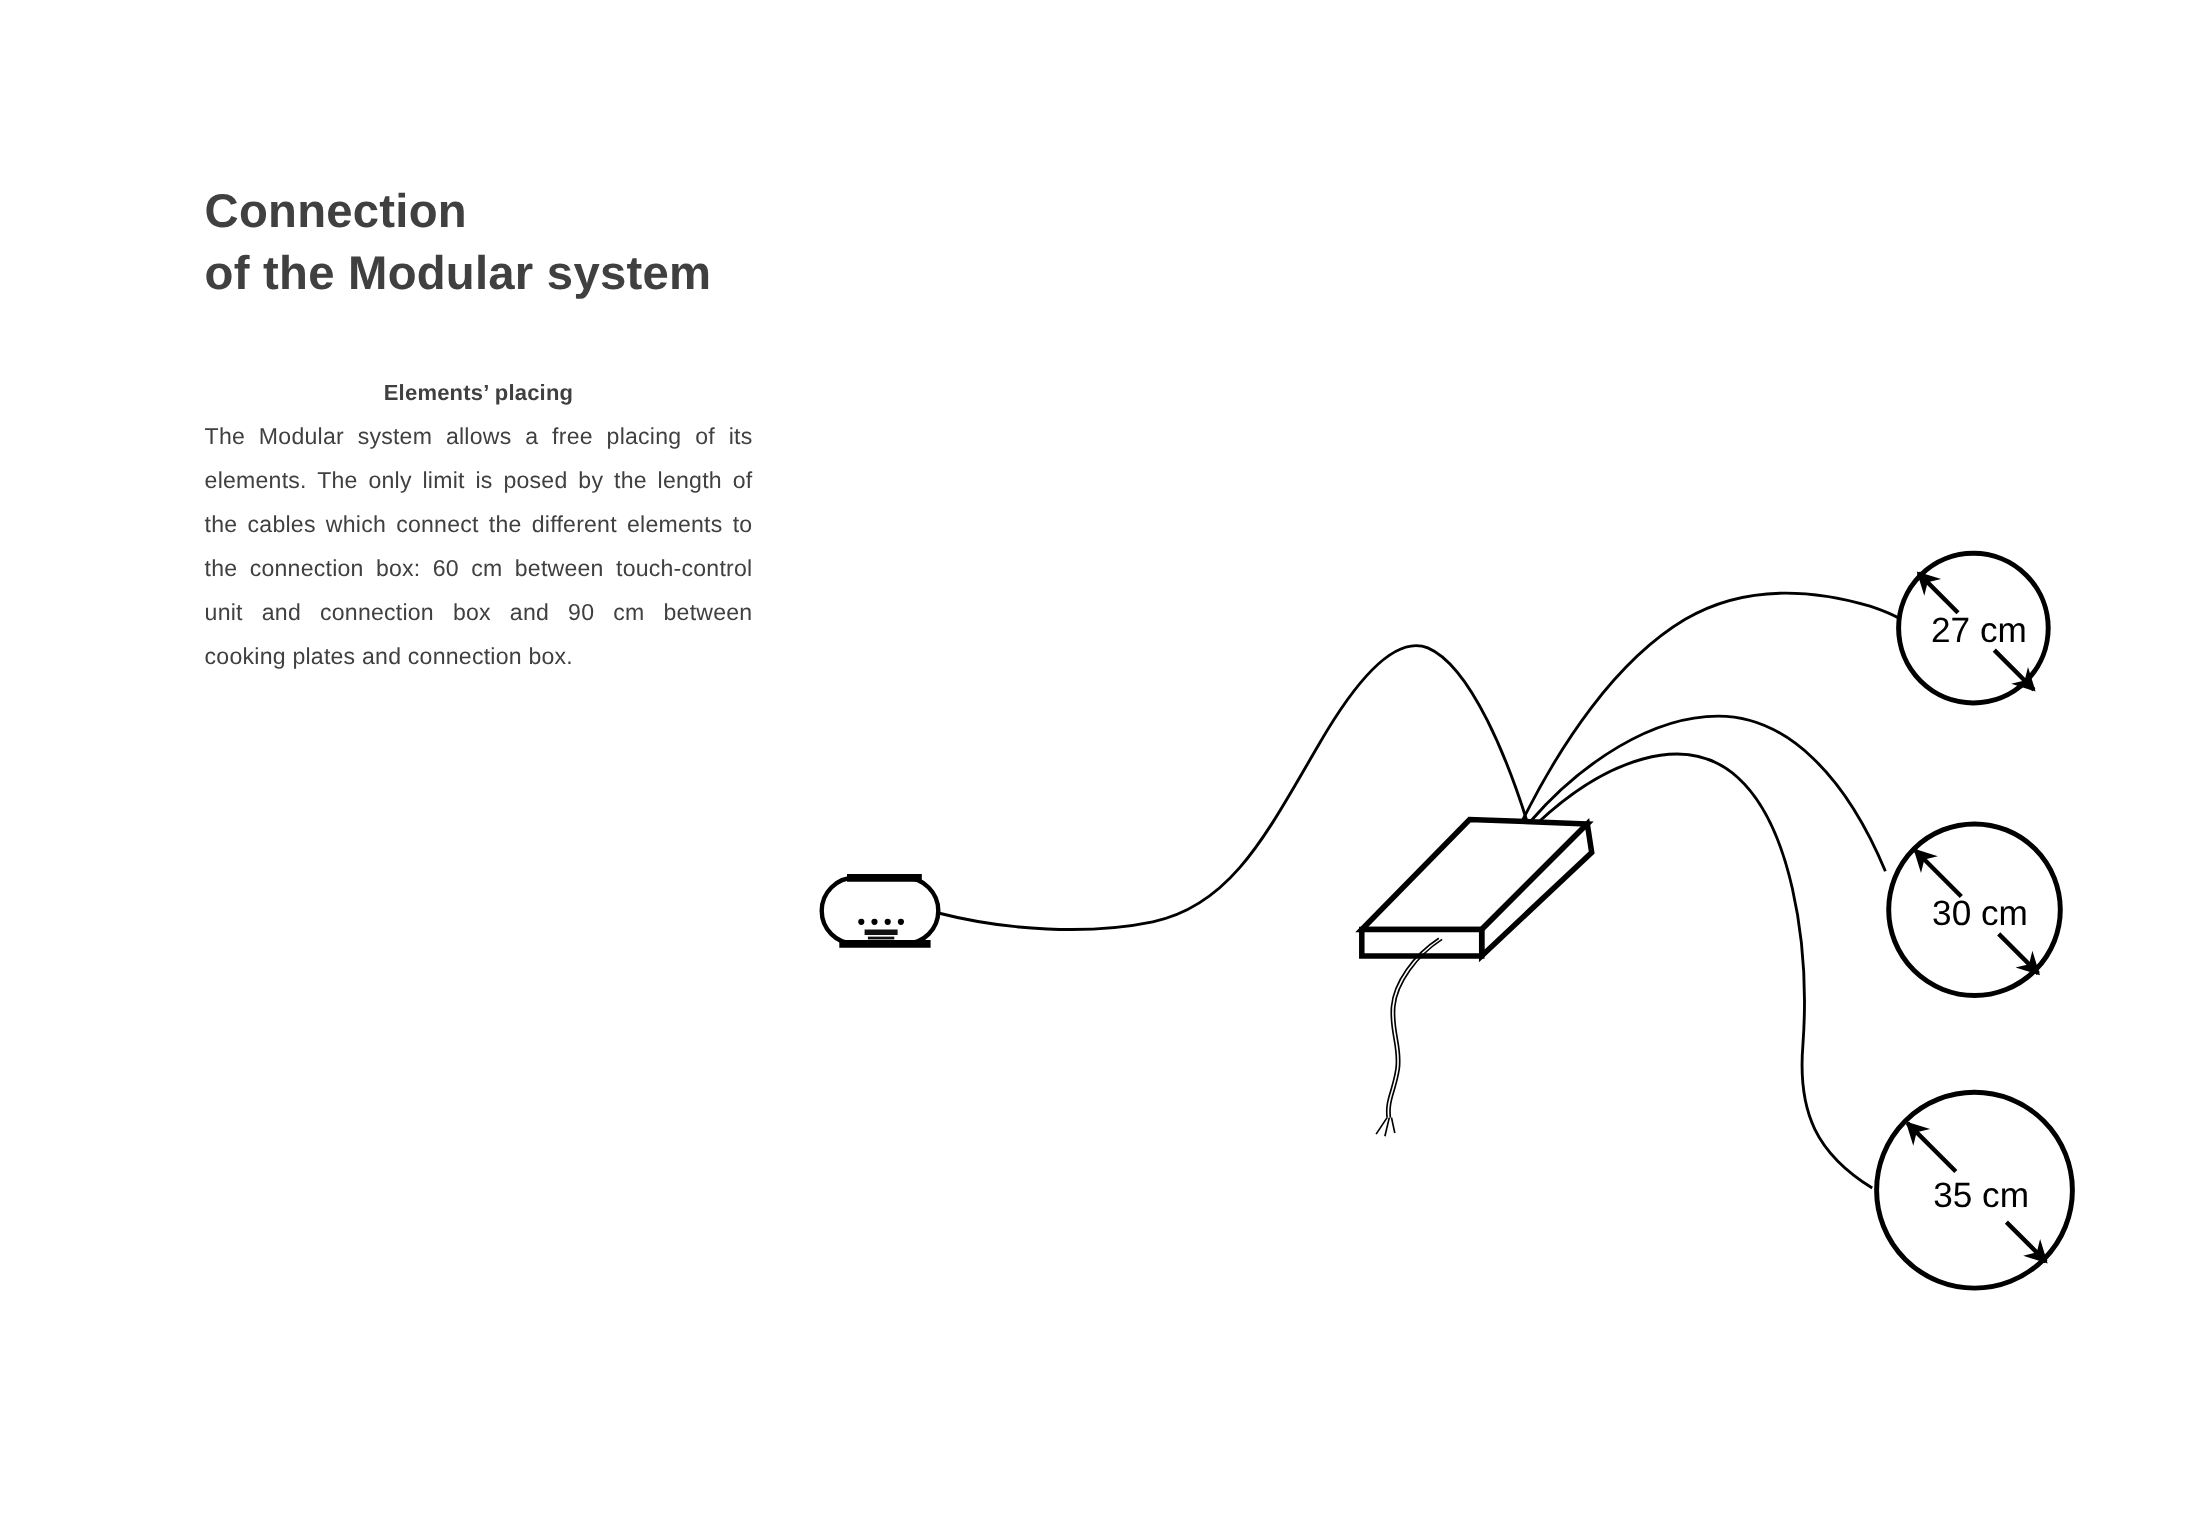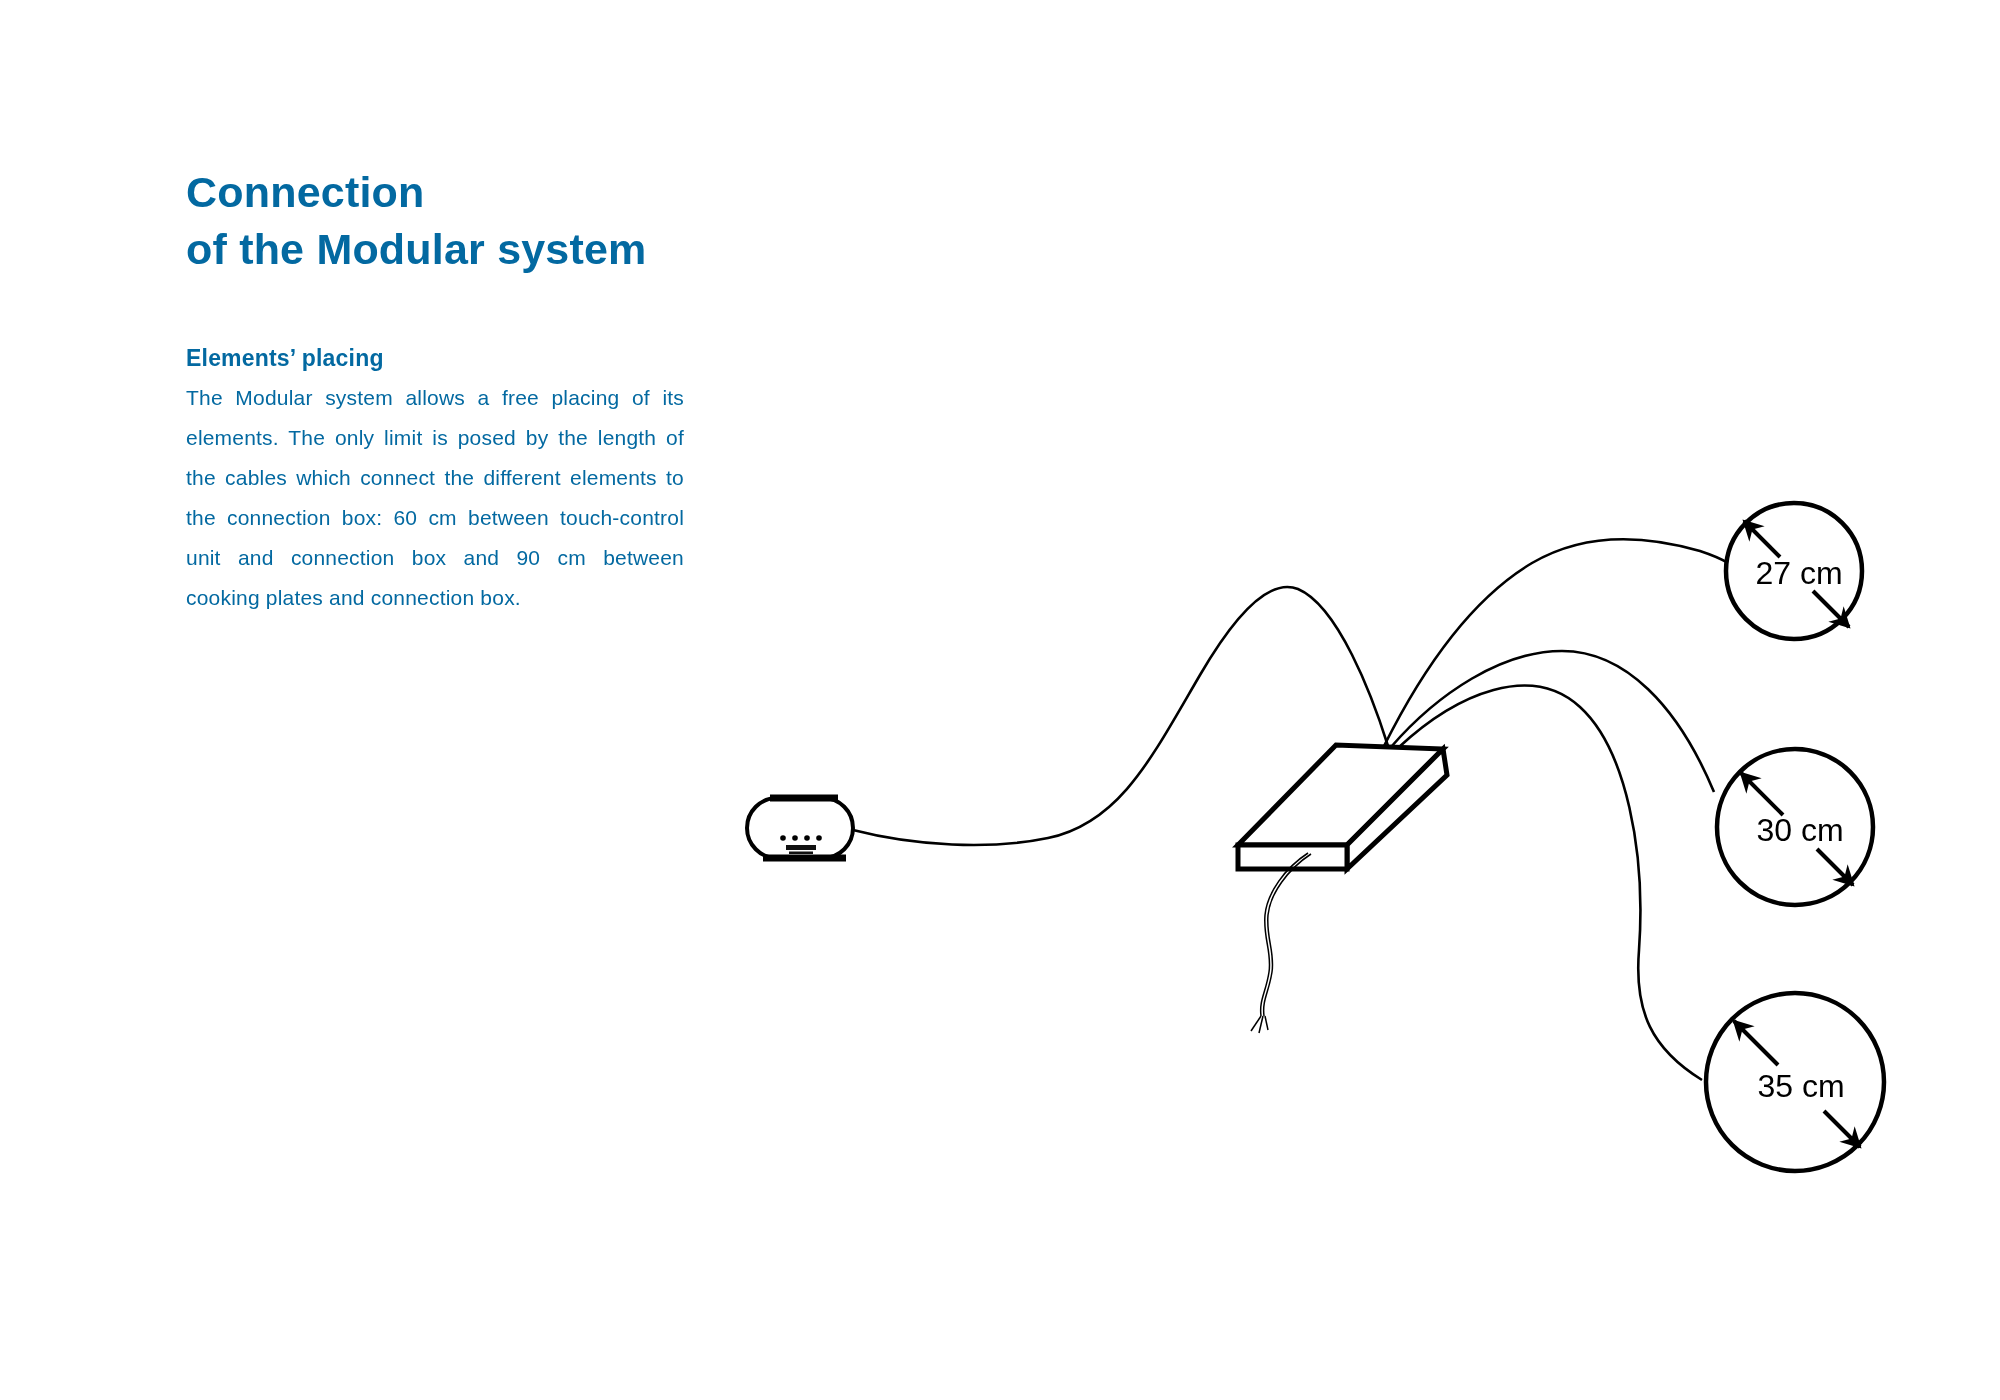--- a/index.html
+++ b/index.html
@@ -1,44 +1,45 @@
 <!DOCTYPE html>
 <html><head>
 <meta charset="utf-8">
 <style>
   html,body{margin:0;padding:0;background:#ffffff;}
   .page{
     position:relative;
     width:2000px;height:1400px;
     background:#ffffff;
     font-family:"Liberation Sans", sans-serif;
-    color:#0369a1;
+    color:#404040;
     overflow:hidden;
   }
   .text-col{
     position:absolute;
     left:186px;top:164px;
     width:498px;
   }
   .title{
     font-size:43px;
     font-weight:bold;
     line-height:57px;
     margin:0 0 60px 0;
     letter-spacing:0.2px;
   }
   .title span{display:block;}
   .section{margin-top:29px;}
   .section:first-of-type{margin-top:0;}
   .section h3{
-    font-size:23px;
+    font-size:20px;
     line-height:40px;
     margin:0;
     font-weight:bold;
     letter-spacing:0.2px;
+    text-align:center;
   }
   .section p{
     font-size:21px;
     line-height:40px;
     margin:0;
     text-align:justify;
     letter-spacing:0.2px;
   }
   .diagram{
     position:absolute;

